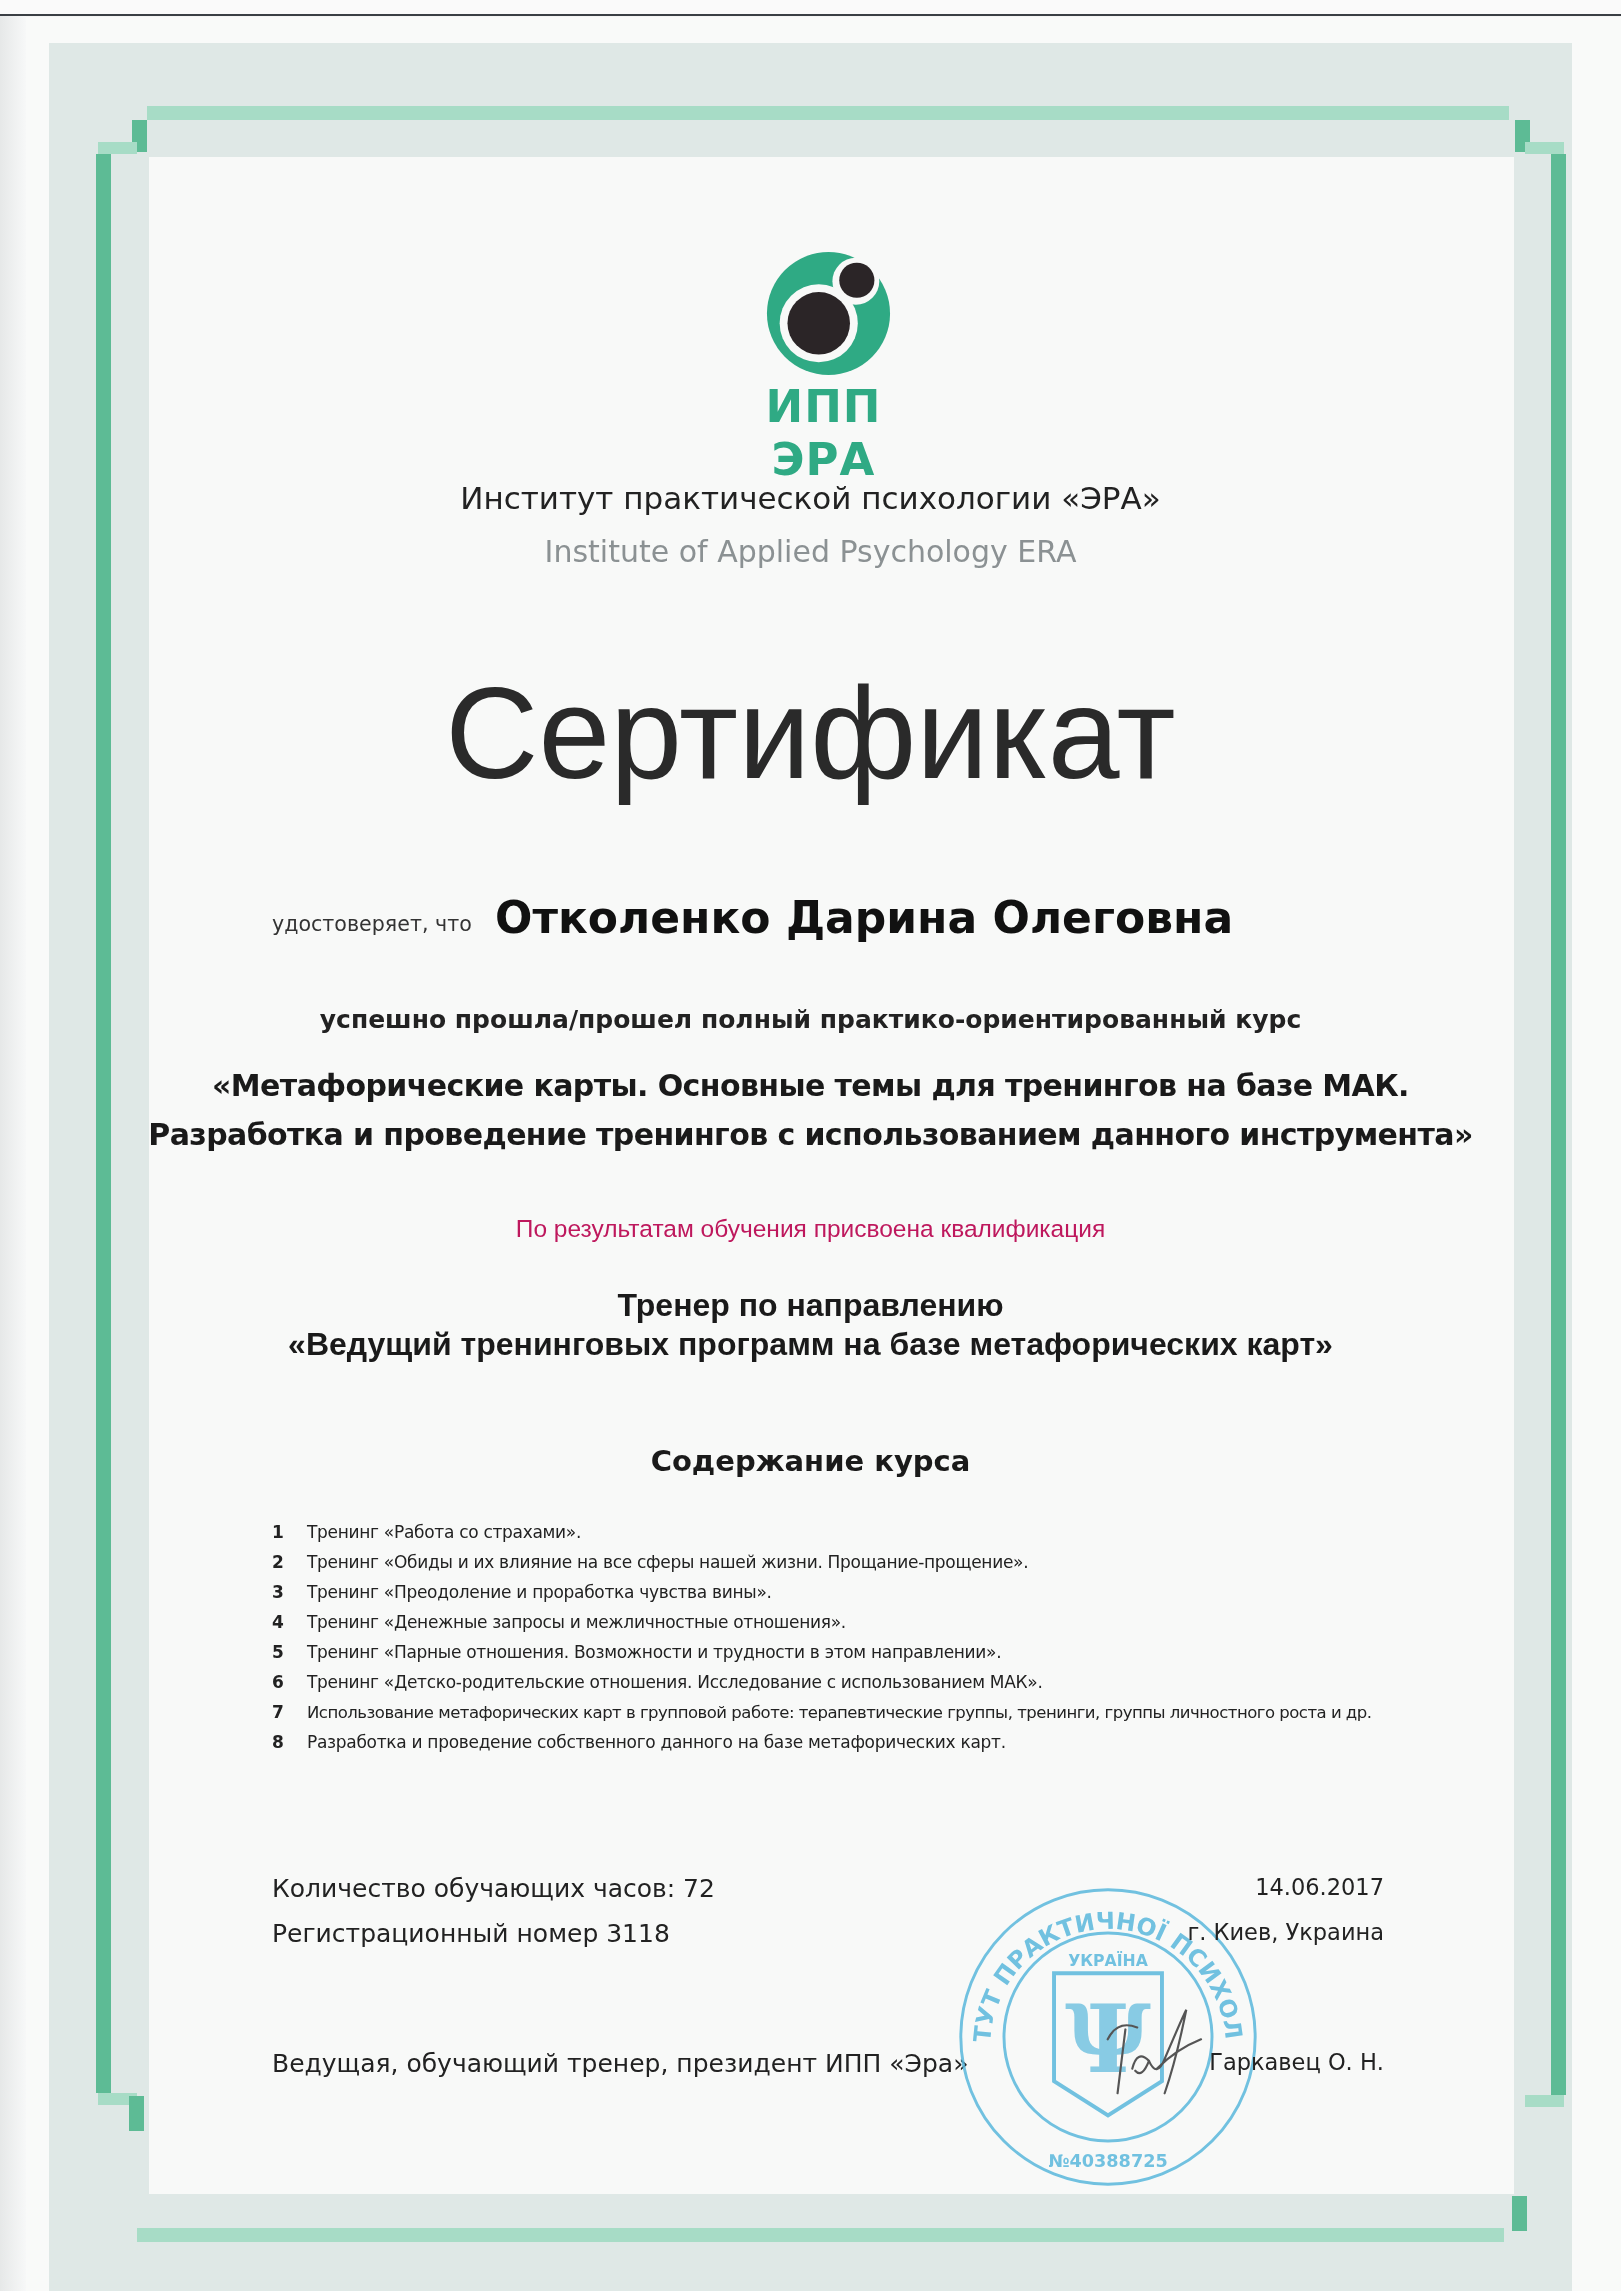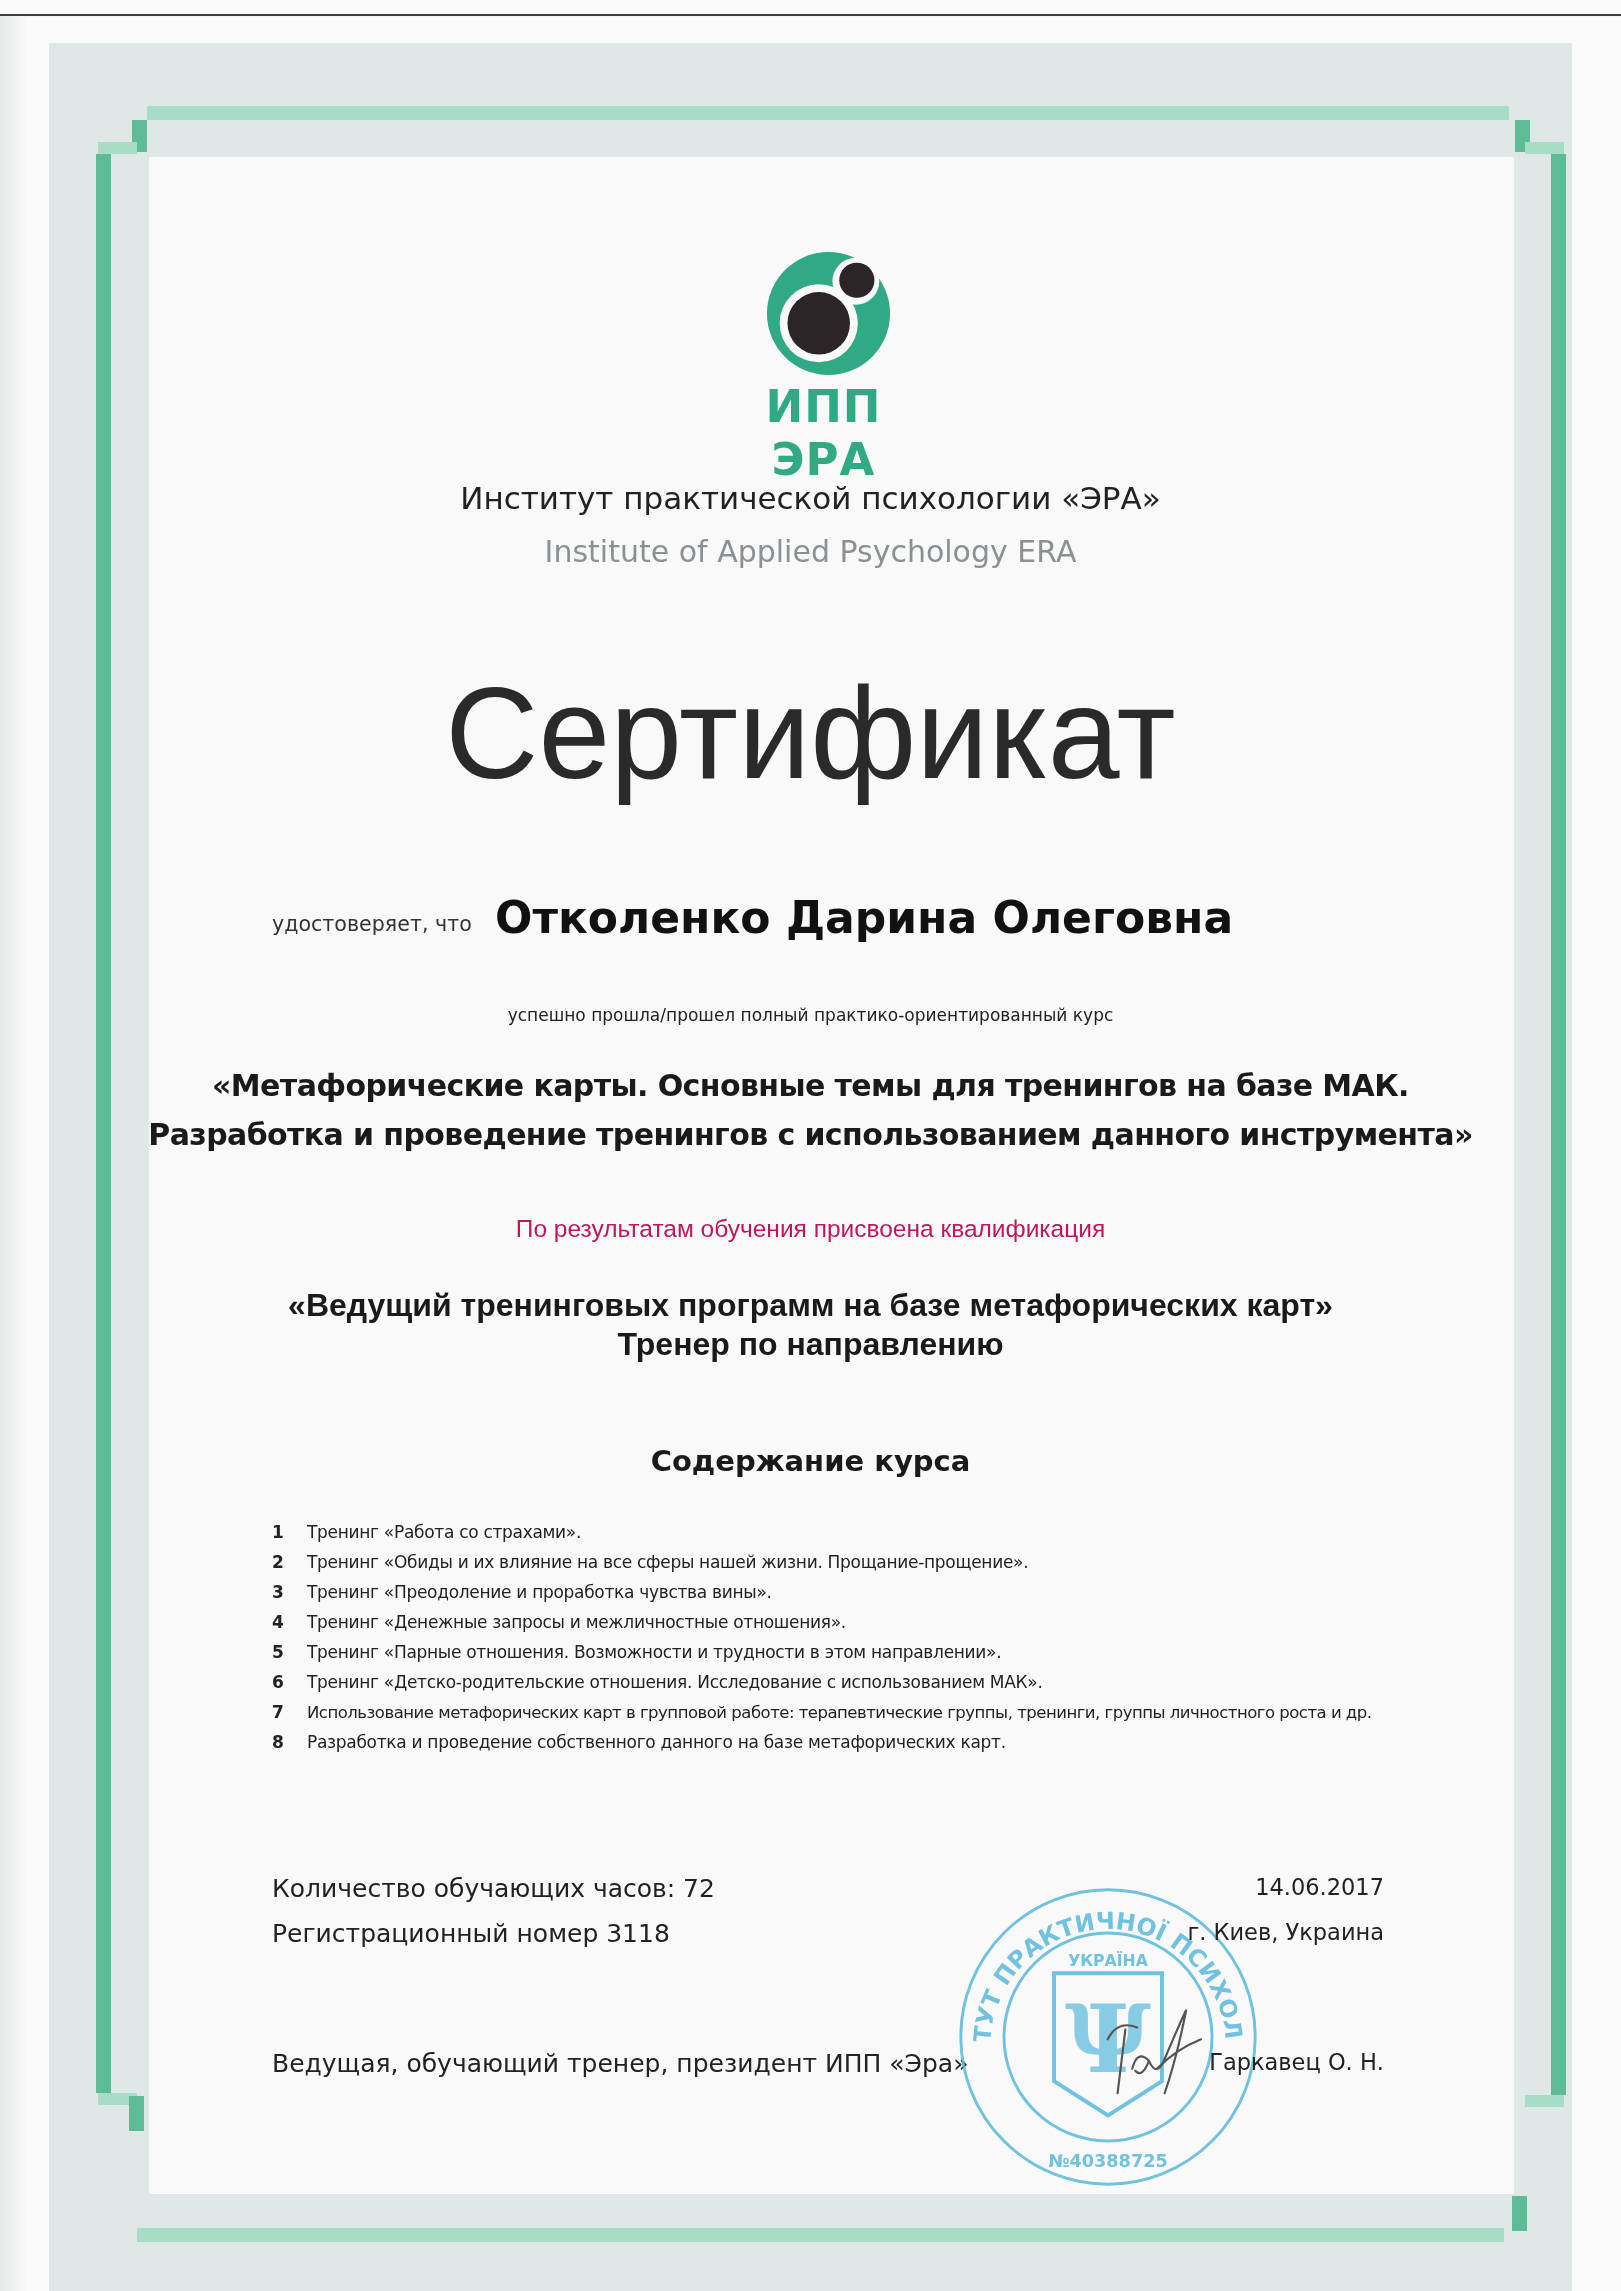--- a/index.html
+++ b/index.html
@@ -50,21 +50,21 @@
   }
 
   .certifies {
     position: absolute; left: 272px; top: 912px;
     font-family: "DejaVu Sans", sans-serif; font-size: 20.6px; color: #333;
   }
   .name {
     position: absolute; left: 495px; top: 892px;
     font-family: "DejaVu Sans", sans-serif; font-size: 44px; font-weight: bold; color: #111;
   }
-  .completed { top: 1005px; font-family: "DejaVu Sans", sans-serif; font-size: 17px; color: #222; }
+  .completed { top: 1005px; font-family: "DejaVu Sans", sans-serif; font-size: 25px; color: #222; font-weight: bold; }
   .course {
     top: 1061px; font-family: "DejaVu Sans", sans-serif; font-size: 30px; font-weight: bold;
     line-height: 49px; color: #1a1a1a; letter-spacing: -0.6px;
   }
   .qual-intro { top: 1215px; font-family: "Liberation Sans", sans-serif; font-size: 24.5px; color: #be185d; }
   .qual {
     top: 1286px; font-family: "Liberation Sans", sans-serif; font-size: 32px; font-weight: bold;
     line-height: 39px; color: #1a1a1a;
   }
   .contents-head {
@@ -144,22 +144,22 @@
 
   <div class="center completed">успешно прошла/прошел полный практико-ориентированный курс</div>
 
   <div class="center course">
     <div>«Метафорические карты. Основные темы для тренингов на базе МАК.</div>
     <div>Разработка и проведение тренингов с использованием данного инструмента»</div>
   </div>
 
   <div class="center qual-intro">По результатам обучения присвоена квалификация</div>
   <div class="center qual">
+    <div>Тренер по направлению</div>
     <div>«Ведущий тренинговых программ на базе метафорических карт»</div>
-    <div>Тренер по направлению</div>
   </div>
 
   <div class="center contents-head">Содержание курса</div>
 
   <div class="contents-list">
     <div class="row">
         <span class="num">1</span>
         <span class="text">Тренинг «Работа со страхами».</span>
       </div>
     <div class="row">

